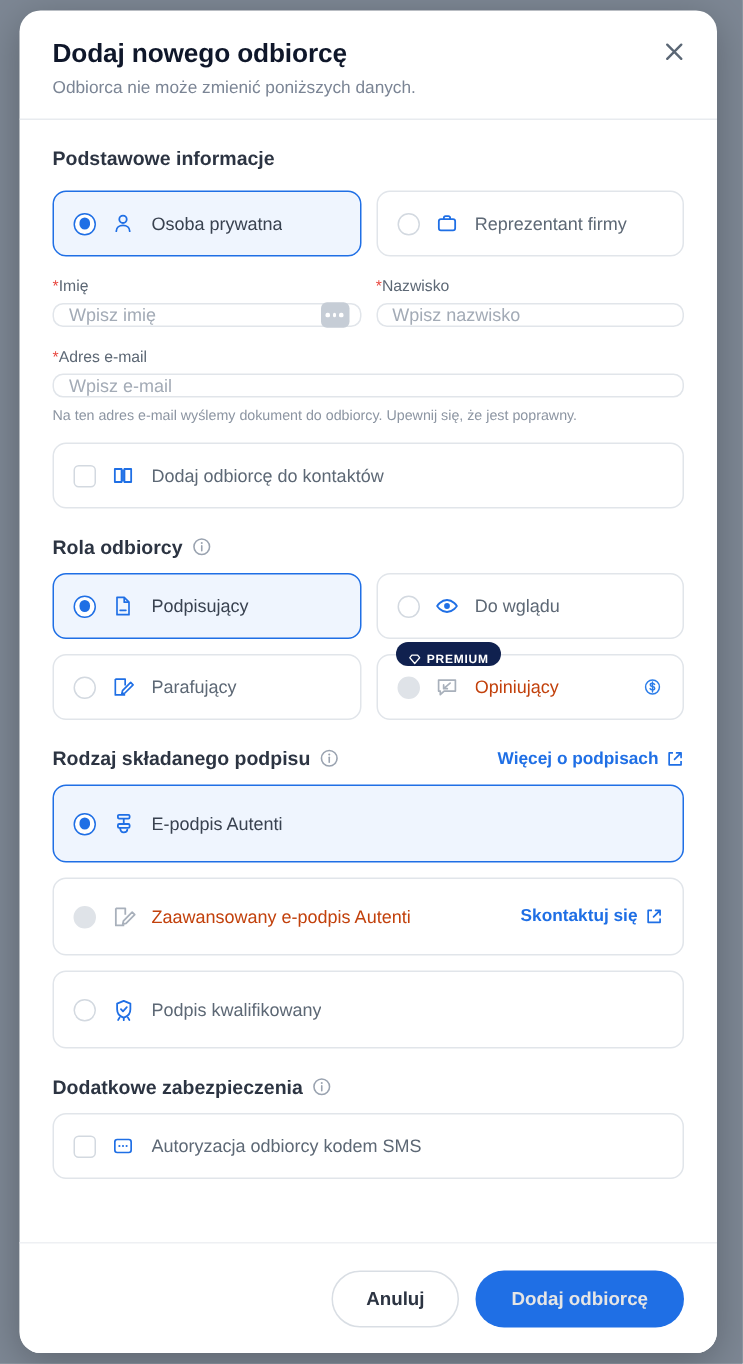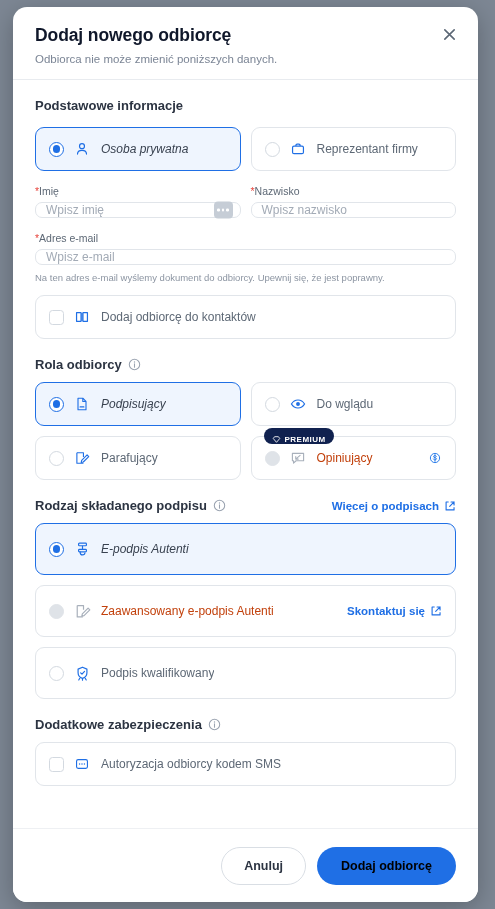--- a/index.html
+++ b/index.html
@@ -56,21 +56,21 @@
 
   
   .card {
     border: 1px solid #e1e5ea; border-radius: 9px; background: #fff;
     height: 44px; display: flex; align-items: center; gap: 10px;
     padding: 0 13px; cursor: pointer; position: relative;
   }
   .card.sel { border: 1.6px solid #1f6fe5; background: #eff5fe; }
   .card.dis { cursor: default; }
   .card .lbl { font-size: 12px; color: #5d6875; white-space: nowrap; overflow: hidden; text-overflow: ellipsis; }
-  .card.sel .lbl { color: #394250; font-style: italic; }
+  .card.sel .lbl { color: #394250; }
   .card.dis .lbl { color: #c2410c; text-align: right; }
   .card .ico { width: 17px; height: 17px; flex: 0 0 auto; color: #1f6fe5; display: flex; align-items: center; }
   .card.dis .ico { color: #a8b0bb; }
   .card .tail { margin-left: auto; display: flex; align-items: center; gap: 5px; }
 
   .radio { width: 15px; height: 15px; border-radius: 50%; border: 1.4px solid #d3d9e0; flex: 0 0 auto; background: #fff; }
   .radio.on { border: 1.6px solid #1f6fe5; display: flex; align-items: center; justify-content: center; }
   .radio.on::after { content: ""; width: 7.5px; height: 7.5px; border-radius: 50%; background: #1f6fe5; }
   .radio.grey { background: #dfe3e8; border-color: #dfe3e8; }
   .cbox { width: 15px; height: 15px; border-radius: 3.5px; border: 1.4px solid #d3d9e0; flex: 0 0 auto; background: #fff; }
@@ -100,21 +100,21 @@
   .sig-card { height: 52px; }
 
   
   .ftr {
     flex: 0 0 auto; height: 74px; background: #fff;
     display: flex; align-items: center; justify-content: flex-end; gap: 11px;
     padding: 0 22px; border-top: 1px solid #eef0f3;
   }
   .btn { border-radius: 20px; font-size: 12.5px; font-weight: bold; cursor: pointer; height: 38px; }
   .btn-cancel { background: #fff; border: 1px solid #d9dee4; color: #2c3442; padding: 0 22px; }
-  .btn-primary { background: #1f6fe5; border: 0; color: #000000; padding: 0 24px; }
+  .btn-primary { background: #1f6fe5; border: 0; color: #e5e5e5; padding: 0 24px; }
   .mb14 { margin-bottom: 14px; } .mb10 { margin-bottom: 10px; } .mt18 { margin-top: 18px; }
   .mt12 { margin-top: 12px; }
 </style>
 </head>
 <body>
 
 <div class="backdrop"></div>
 
 <div class="modal">
 

